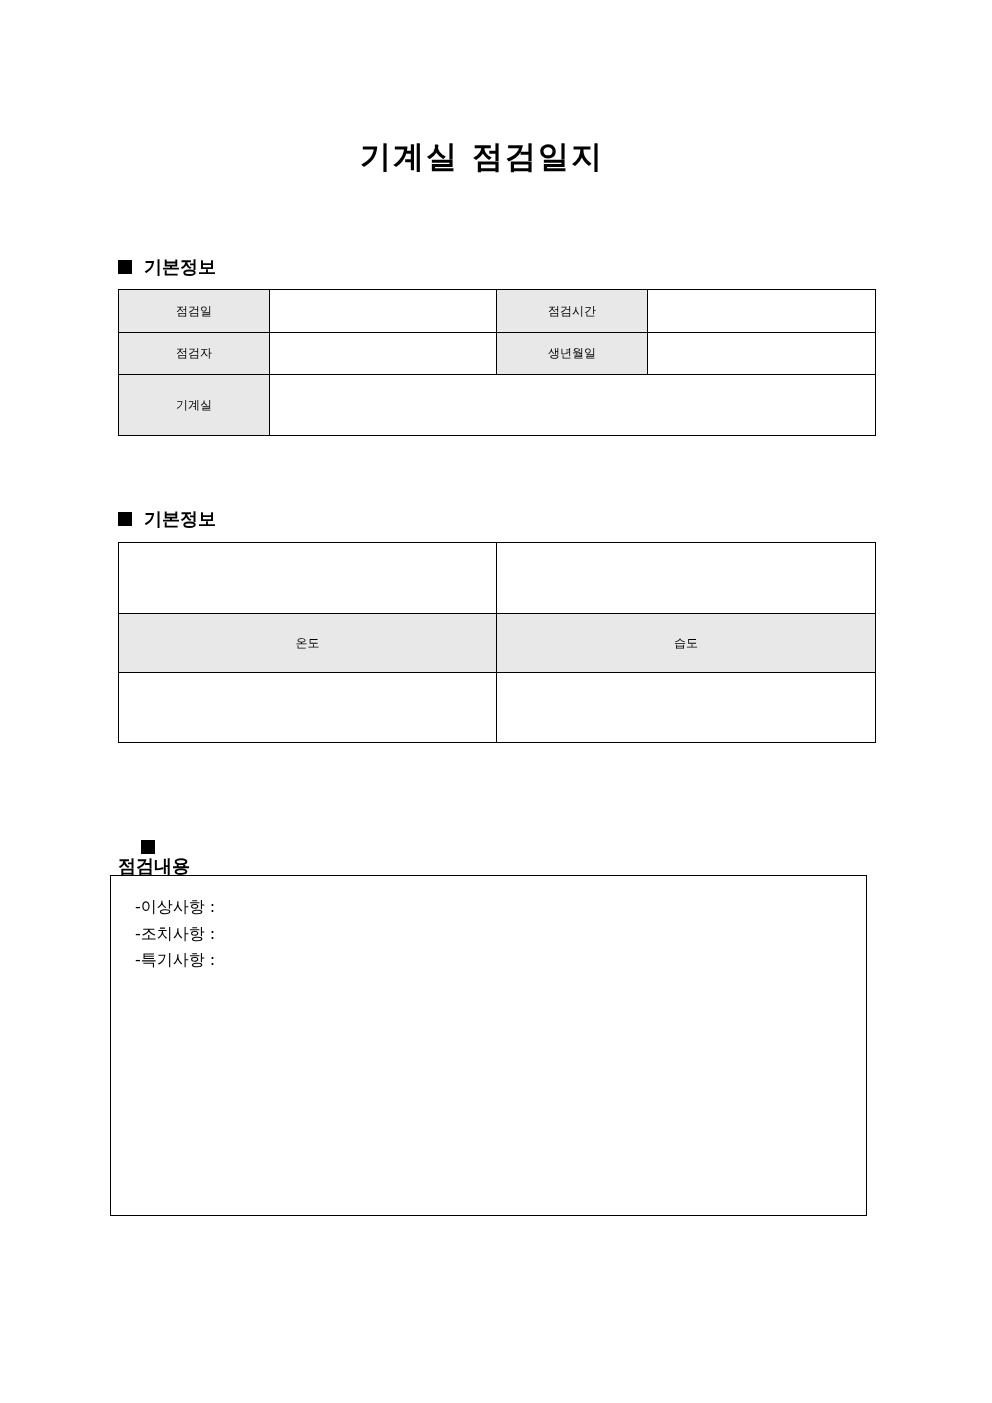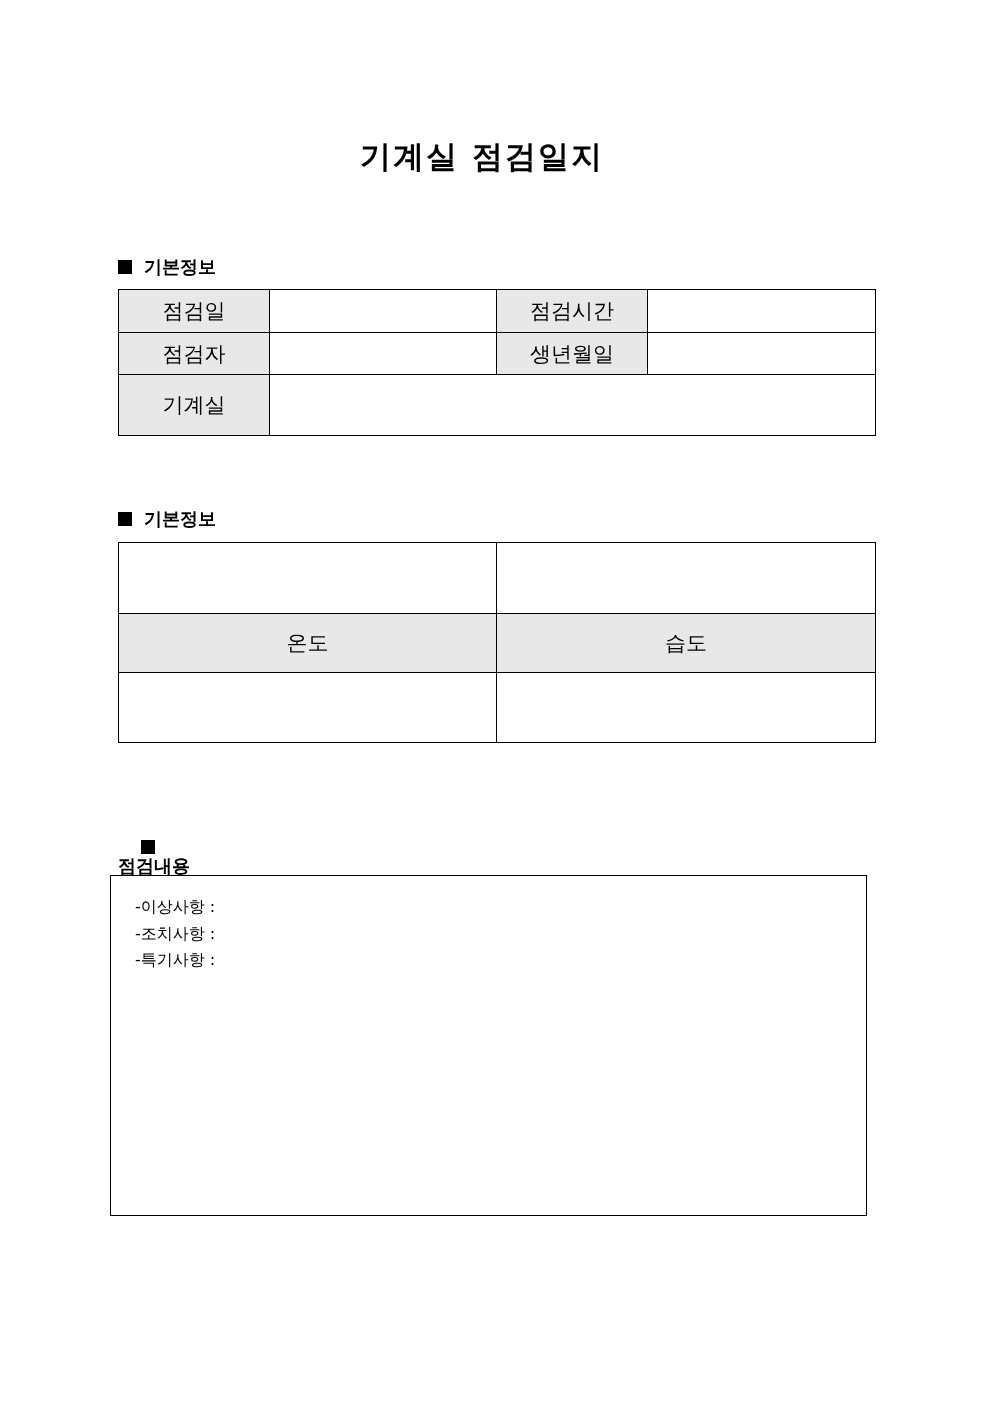--- a/index.html
+++ b/index.html
@@ -1,21 +1,21 @@
 <!DOCTYPE html>
 <html><head>
 <meta charset="utf-8">
 <style>
   html, body { margin:0; padding:0; background:#fff; }
   body { width:992px; height:1403px; position:relative; font-family:"DejaVu Sans", "Liberation Sans", sans-serif; color:#000; }
   .title { position:absolute; top:136px; left:0; width:964px; text-align:center; font-size:31px; font-weight:bold; letter-spacing:2px; }
   .section-head { position:absolute; left:118px; font-size:18px; font-weight:bold; display:flex; align-items:center;text-align:center; }
   .sq { display:inline-block; width:14px; height:14px; background:#000; margin-right:12px; }
   table { position:absolute; left:118px; width:757px; border-collapse:collapse; table-layout:fixed; }
-  td { border:1.5px solid #000; font-size:21px; text-align:center; padding:0; }
+  td { border:1.5px solid #000; font-size:12px; text-align:center; padding:0; }
   td.h { background:#e8e8e8; }
   .content-box { position:absolute; left:110px; top:875px; width:755px; height:339px; border:1.5px solid #000; }
   .content-box .line { font-size:16px; margin-left:24px; line-height:26.5px; }
   .content-box .lines { padding-top:18px; }
 </style>
 </head>
 <body>
 
 <div class="title">기계실 점검일지</div>
 

